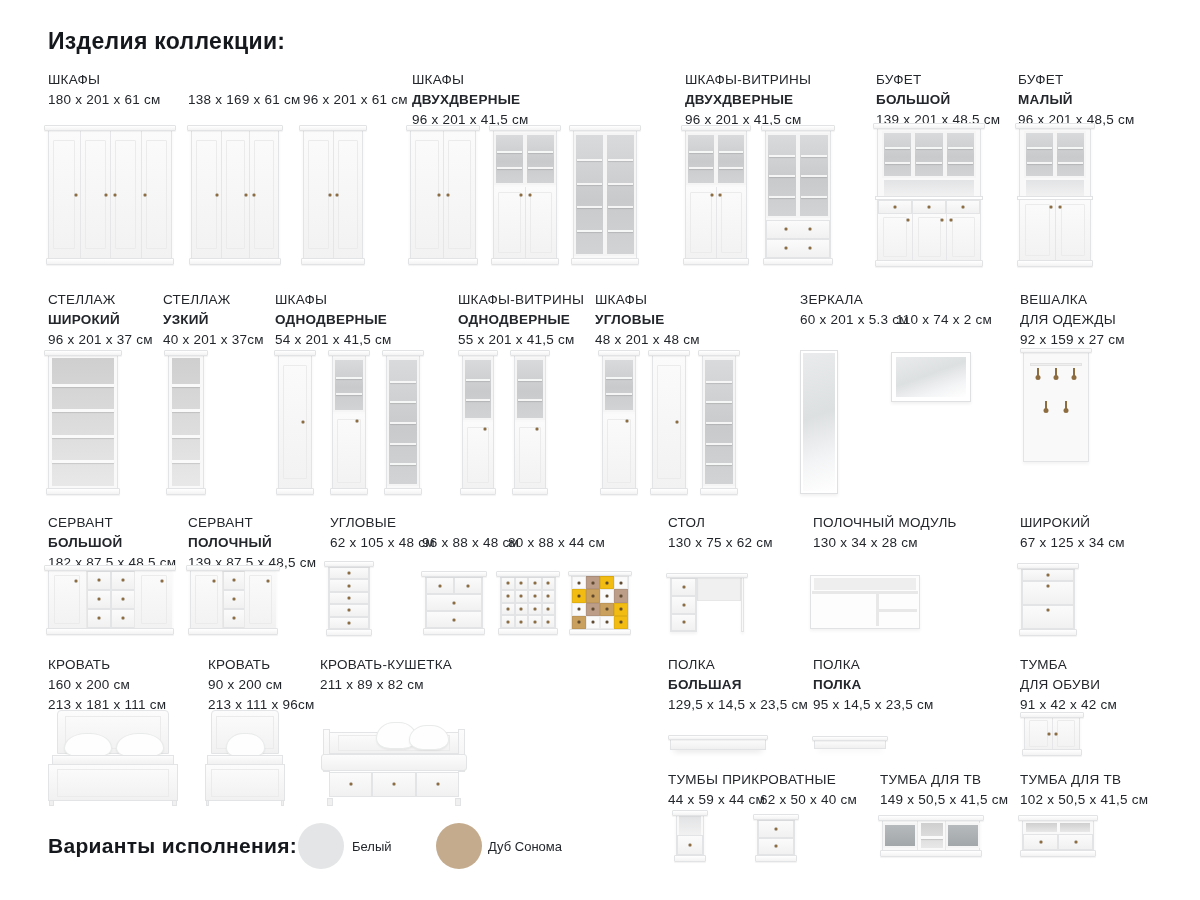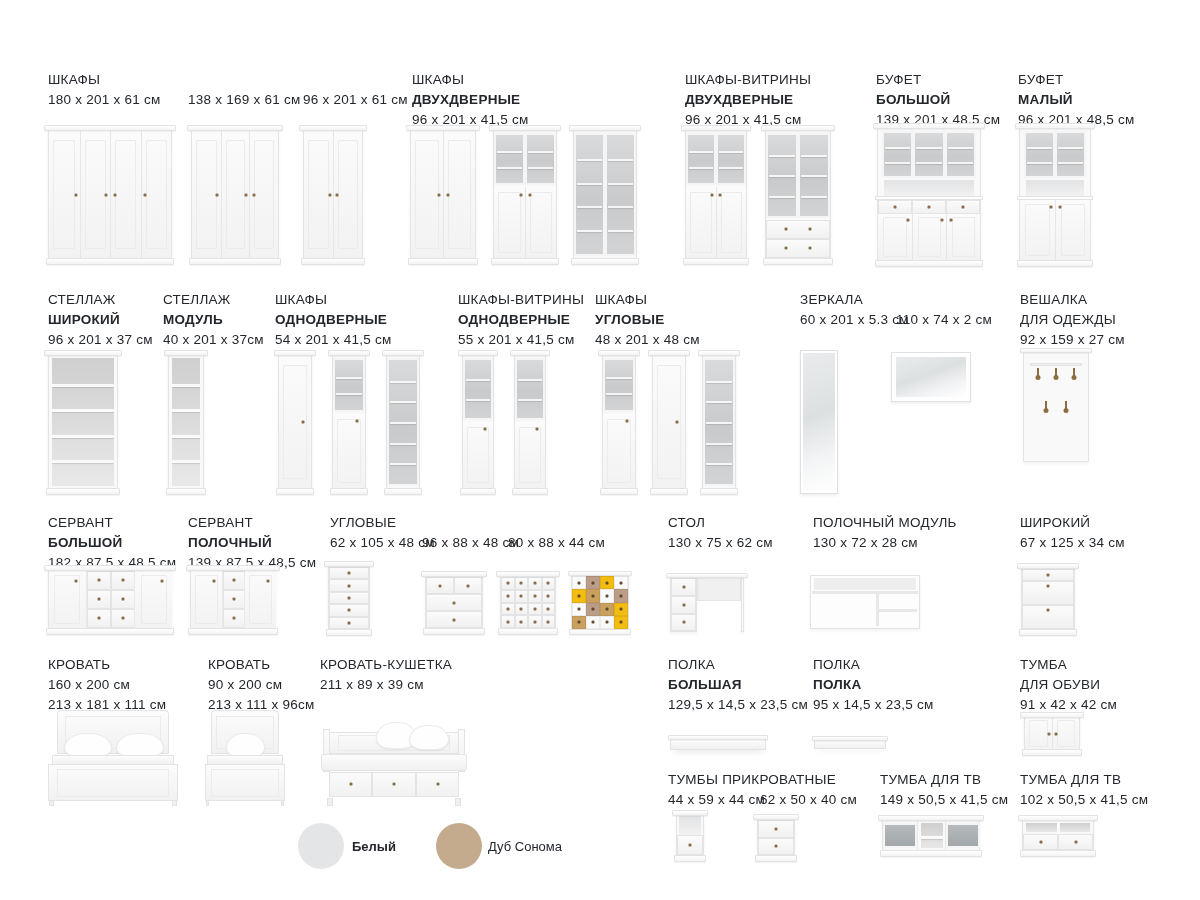--- a/index.html
+++ b/index.html
@@ -53,20 +53,21 @@
   .modline{position:absolute;background:#e8e8e9}
   .modback{position:absolute;background:#eeeeef}
   .shelfbody{position:absolute;background:linear-gradient(#fcfcfc,#f0f0f1);border:1px solid #e2e3e4;box-sizing:border-box;
         box-shadow:0 5px 6px -4px rgba(0,0,0,.18)}
   .cell{position:absolute;box-sizing:border-box;border:1px solid rgba(0,0,0,.06);background:#fafafa}
 </style>
 </head>
 <body>
 
 <div id="canvas">
+  <div class="h1" style="left:48px;top:28px">Изделия коллекции:</div>
   <div id="furn">
       <div class="f-item" style="left: 44px; top: 125px; width: 132px; height: 140px; position: absolute;">
         <div class="crown" style="left: 0px; right: 0px; top: 0px; height: 6px; position: absolute;"></div>
         <div class="fbody" style="inset: 5px 4px 6px; position: absolute;">
           <div class="sec" style="flex: 1 1 0px; position: relative;">
             <div class="door" style="left: 0%; width: 25%; position: absolute;">
               <div class="knob" style="left: 88%; top: 50%; position: absolute;"></div>
             </div>
             <div class="door" style="left: 25%; width: 25%; position: absolute;">
               <div class="knob" style="left: 88%; top: 50%; position: absolute;"></div>
@@ -883,21 +884,21 @@
         <div class="b">МАЛЫЙ</div>
         <div>96 x 201 x 48,5 см</div>
       </div>
       <div class="lbl" style="left: 48px; top: 290px; position: absolute;">
         <div>СТЕЛЛАЖ</div>
         <div class="b">ШИРОКИЙ</div>
         <div>96 x 201 x 37 см</div>
       </div>
       <div class="lbl" style="left: 163px; top: 290px; position: absolute;">
         <div>СТЕЛЛАЖ</div>
-        <div class="b">МОДУЛЬ</div>
+        <div class="b">УЗКИЙ</div>
         <div>40 x 201 x 37см</div>
       </div>
       <div class="lbl" style="left: 275px; top: 290px; position: absolute;">
         <div>ШКАФЫ</div>
         <div class="b">ОДНОДВЕРНЫЕ</div>
         <div>54 x 201 x 41,5 см</div>
       </div>
       <div class="lbl" style="left: 458px; top: 290px; position: absolute;">
         <div>ШКАФЫ-ВИТРИНЫ</div>
         <div class="b">ОДНОДВЕРНЫЕ</div>
@@ -939,39 +940,39 @@
       </div>
       <div class="lbl" style="left: 508px; top: 533px; position: absolute;">
         <div>80 x 88 x 44 см</div>
       </div>
       <div class="lbl" style="left: 668px; top: 513px; position: absolute;">
         <div>СТОЛ</div>
         <div>130 x 75 x 62 см</div>
       </div>
       <div class="lbl" style="left: 813px; top: 513px; position: absolute;">
         <div>ПОЛОЧНЫЙ МОДУЛЬ</div>
-        <div>130 x 72 x 28 см</div>
+        <div>130 x 34 x 28 см</div>
       </div>
       <div class="lbl" style="left: 1020px; top: 513px; position: absolute;">
         <div>ШИРОКИЙ</div>
         <div>67 x 125 x 34 см</div>
       </div>
       <div class="lbl" style="left: 48px; top: 655px; position: absolute;">
         <div>КРОВАТЬ</div>
         <div>160 x 200 см</div>
         <div>213 x 181 x 111 см</div>
       </div>
       <div class="lbl" style="left: 208px; top: 655px; position: absolute;">
         <div>КРОВАТЬ</div>
         <div>90 x 200 см</div>
         <div>213 x 111 x 96см</div>
       </div>
       <div class="lbl" style="left: 320px; top: 655px; position: absolute;">
         <div>КРОВАТЬ-КУШЕТКА</div>
-        <div>211 x 89 x 39 см</div>
+        <div>211 x 89 x 82 см</div>
       </div>
       <div class="lbl" style="left: 668px; top: 655px; position: absolute;">
         <div>ПОЛКА</div>
         <div class="b">БОЛЬШАЯ</div>
         <div>129,5 x 14,5 x 23,5 см</div>
       </div>
       <div class="lbl" style="left: 813px; top: 655px; position: absolute;">
         <div>ПОЛКА</div>
         <div class="b">ПОЛКА</div>
         <div>95 x 14,5 x 23,5 см</div>
@@ -990,19 +991,20 @@
       </div>
       <div class="lbl" style="left: 880px; top: 770px; position: absolute;">
         <div>ТУМБА ДЛЯ ТВ</div>
         <div>149 x 50,5 x 41,5 см</div>
       </div>
       <div class="lbl" style="left: 1020px; top: 770px; position: absolute;">
         <div>ТУМБА ДЛЯ ТВ</div>
         <div>102 x 50,5 x 41,5 см</div>
       </div>
     </div>
+  <div class="h1 h2" style="left:48px;top:834px">Варианты исполнения:</div>
   <div id="swatches">
       <div class="sw" style="left: 298px; top: 823px; position: absolute; background: rgb(227, 229, 230);"></div>
-      <div class="swlbl" style="left: 352px; top: 839px; position: absolute; font-weight: bold;">Белый</div>
+      <div class="swlbl" style="left: 352px; top: 839px; position: absolute;">Белый</div>
       <div class="sw oak" style="left: 436px; top: 823px; position: absolute; background: rgb(196, 171, 141);"></div>
       <div class="swlbl" style="left: 488px; top: 839px; position: absolute;">Дуб Сонома</div>
     </div>
 </div>
 
 </body></html>

